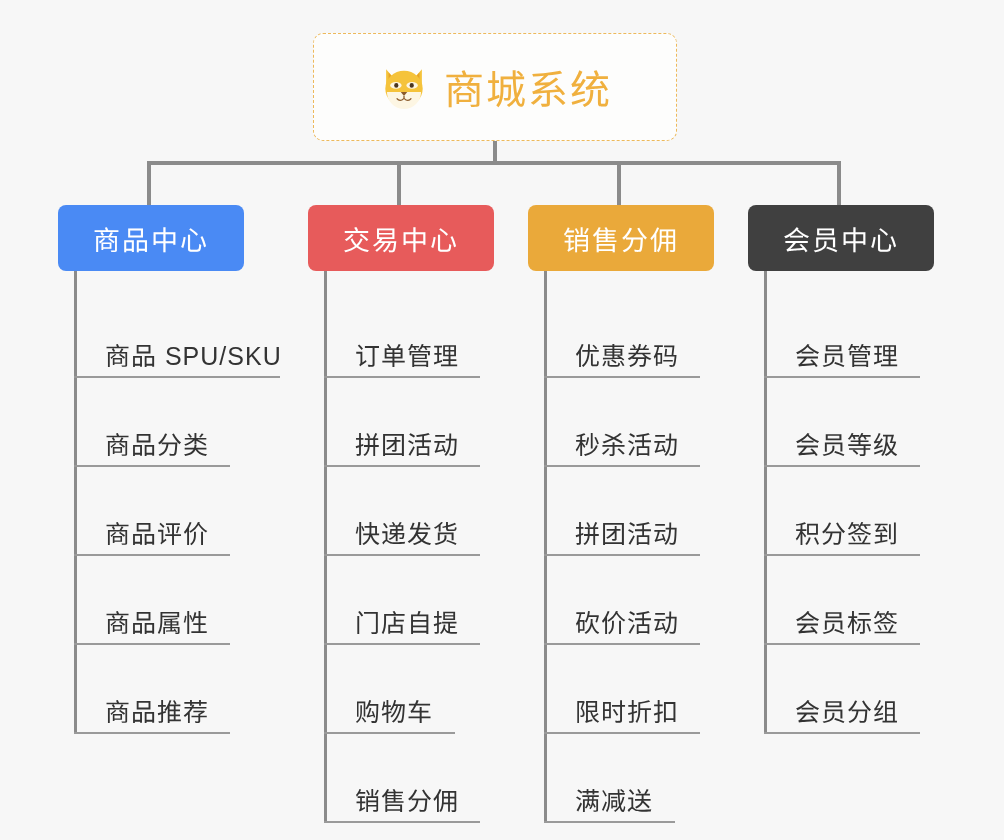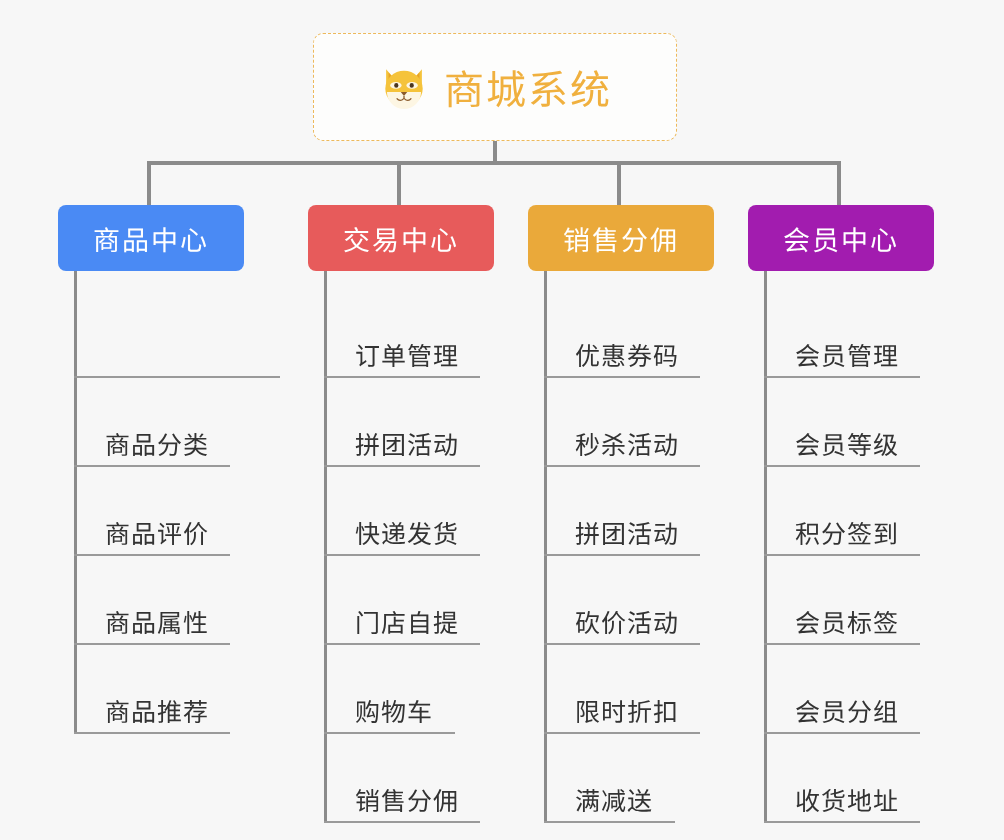--- a/index.html
+++ b/index.html
@@ -164,20 +164,21 @@
       <div class="conn conn-drop" style="left: 837px; background: rgb(139, 139, 139);"></div>
     </div>
 
   <div id="columns">
       <div class="column" style="left: 58px; width: 186px;">
         <div class="cat-header" style="background: rgb(74, 138, 244); width: 186px;">
           <span>商品中心</span>
         </div>
         <div class="leaf-list" style="border-left-color: rgb(139, 139, 139);">
           <div class="leaf-item">
+            <span class="leaf-label" style="color: rgb(51, 51, 51);">商品 SPU/SKU</span>
             <div class="leaf-rule" style="width: 206px; background: rgb(154, 154, 154);"></div>
           </div>
           <div class="leaf-item">
             <span class="leaf-label" style="color: rgb(51, 51, 51);">商品分类</span>
             <div class="leaf-rule" style="width: 156px; background: rgb(154, 154, 154);"></div>
           </div>
           <div class="leaf-item">
             <span class="leaf-label" style="color: rgb(51, 51, 51);">商品评价</span>
             <div class="leaf-rule" style="width: 156px; background: rgb(154, 154, 154);"></div>
           </div>
@@ -247,21 +248,21 @@
             <span class="leaf-label" style="color: rgb(51, 51, 51);">限时折扣</span>
             <div class="leaf-rule" style="width: 156px; background: rgb(154, 154, 154);"></div>
           </div>
           <div class="leaf-item">
             <span class="leaf-label" style="color: rgb(51, 51, 51);">满减送</span>
             <div class="leaf-rule" style="width: 131px; background: rgb(154, 154, 154);"></div>
           </div>
         </div>
       </div>
       <div class="column" style="left: 748px; width: 186px;">
-        <div class="cat-header" style="background: #a21caf; width: 186px;">
+        <div class="cat-header" style="background: #404040; width: 186px;">
           <span>会员中心</span>
         </div>
         <div class="leaf-list" style="border-left-color: rgb(139, 139, 139);">
           <div class="leaf-item">
             <span class="leaf-label" style="color: rgb(51, 51, 51);">会员管理</span>
             <div class="leaf-rule" style="width: 156px; background: rgb(154, 154, 154);"></div>
           </div>
           <div class="leaf-item">
             <span class="leaf-label" style="color: rgb(51, 51, 51);">会员等级</span>
             <div class="leaf-rule" style="width: 156px; background: rgb(154, 154, 154);"></div>
@@ -271,21 +272,17 @@
             <div class="leaf-rule" style="width: 156px; background: rgb(154, 154, 154);"></div>
           </div>
           <div class="leaf-item">
             <span class="leaf-label" style="color: rgb(51, 51, 51);">会员标签</span>
             <div class="leaf-rule" style="width: 156px; background: rgb(154, 154, 154);"></div>
           </div>
           <div class="leaf-item">
             <span class="leaf-label" style="color: rgb(51, 51, 51);">会员分组</span>
             <div class="leaf-rule" style="width: 156px; background: rgb(154, 154, 154);"></div>
           </div>
-          <div class="leaf-item">
-            <span class="leaf-label" style="color: rgb(51, 51, 51);">收货地址</span>
-            <div class="leaf-rule" style="width: 156px; background: rgb(154, 154, 154);"></div>
-          </div>
         </div>
       </div>
     </div>
 
 </div>
 
 </body></html>

